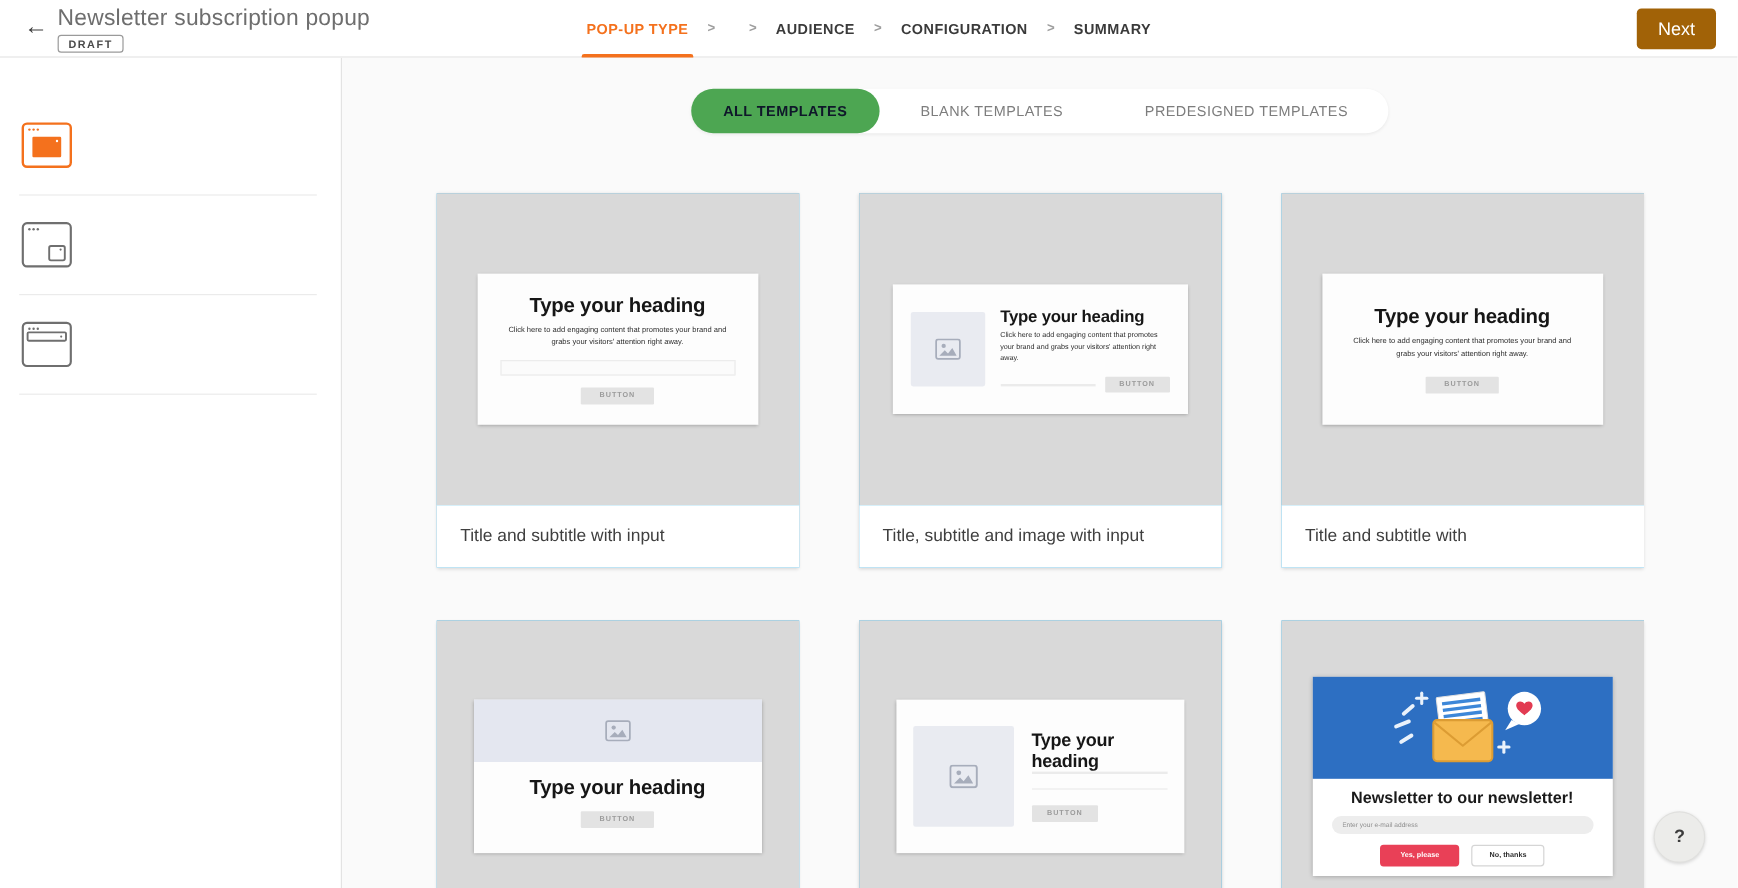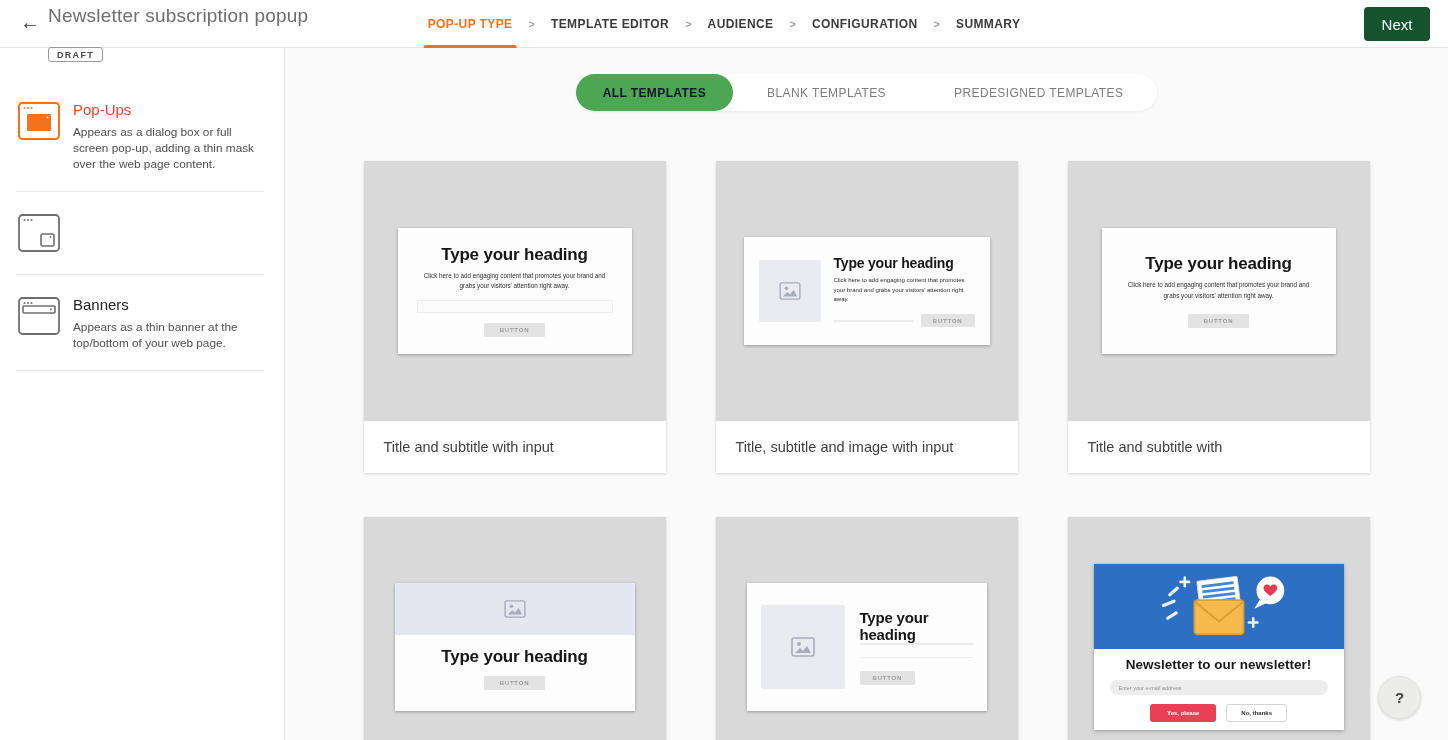--- a/index.html
+++ b/index.html
@@ -6,33 +6,33 @@
   html,body { width:1448px; height:740px; overflow:hidden; background:#fff;
               font-family:"Liberation Sans", sans-serif; }
 
   
   .header { position:relative; height:48px; background:#fff;
             border-bottom:1px solid #e4e4e4; display:flex; align-items:flex-start; z-index:5; }
   .back-btn { width:28px; margin:12px 0 0 16px; font-size:20px; color:#3c3c3c;
               background:none; border:none; cursor:pointer; line-height:1; }
   .title-block { display:flex; flex-direction:column; margin-left:4px; }
   .page-title { font-size:19px; color:#6e6e6e; margin-top:5px; letter-spacing:.2px; }
-  .draft-badge { align-self:flex-start; margin-top:20px; border:1.5px solid #9a9a9a;
+  .draft-badge { align-self:flex-start; margin-top:2px; border:1.5px solid #9a9a9a;
                  border-radius:3px; padding:2px 8px 1px; font-size:9px; font-weight:bold;
                  letter-spacing:1.3px; color:#4a4a4a; }
   .crumbs { position:absolute; left:50%; transform:translateX(-50%); height:48px;
             display:flex; align-items:center; }
   .crumb { position:relative; height:48px; display:flex; align-items:center;
            font-size:12px; font-weight:bold; letter-spacing:.4px; color:#3a3a3a;
            padding:0 2px; cursor:pointer; }
   .crumb.active { color:#F4711D; }
   .crumb.active::after { content:""; position:absolute; left:-2px; right:-2px; bottom:0;
                          height:3px; background:#F4711D; border-radius:2px 2px 0 0; }
   .crumb-sep { font-size:11px; color:#9e9e9e; margin:0 14px; font-weight:bold; }
-  .next-btn { margin:7px 18px 0 auto; width:66px; height:34px; background:#14532d;
+  .next-btn { margin:7px 18px 0 auto; width:66px; height:34px; background:#a16207;
               color:#fff; font-size:15px; border:none; border-radius:4px; cursor:pointer;
               font-family:"Liberation Sans", sans-serif; }
 
   
   .body-wrap { display:flex; height:692px; }
   .sidebar { width:285px; background:#fff; border-right:1px solid #e3e3e3; flex:none; }
   .main { flex:1; background:#FAFAFA; overflow:hidden; }
 
   
   .side-item { display:flex; padding:0 20px 0 16px; cursor:pointer; }
@@ -138,21 +138,20 @@
 <div class="header">
   <button class="back-btn">←</button>
   <div class="title-block">
     <div class="page-title">Newsletter subscription popup</div>
     <div class="draft-badge">DRAFT</div>
   </div>
 
   <div class="crumbs">
     <div class="crumb active">POP-UP TYPE</div>
     <span class="crumb-sep">&gt;</span>
-    <div class="crumb">TEMPLATE EDITOR</div>
     <span class="crumb-sep">&gt;</span>
     <div class="crumb">AUDIENCE</div>
     <span class="crumb-sep">&gt;</span>
     <div class="crumb">CONFIGURATION</div>
     <span class="crumb-sep">&gt;</span>
     <div class="crumb">SUMMARY</div>
   </div>
 
   <button class="next-btn">Next</button>
 </div>
@@ -165,24 +164,20 @@
       <span class="side-icon">
         <svg viewBox="0 0 46 46" width="46" height="46">
           <rect x="3" y="5" width="40" height="36" rx="3.5" fill="none" stroke="#F4711D" stroke-width="2"></rect>
           <circle cx="8.5" cy="10" r="1" fill="#F4711D"></circle>
             <circle cx="12" cy="10" r="1" fill="#F4711D"></circle>
             <circle cx="15.5" cy="10" r="1" fill="#F4711D"></circle>
           <rect x="11" y="16" width="24" height="17" rx="1" fill="#F4711D"></rect>
           <circle cx="31.5" cy="19.5" r="1" fill="#fff"></circle>
         </svg>
       </span>
-      <div>
-        <div class="side-title">Pop-Ups</div>
-        <div class="side-desc">Appears as a dialog box or full screen pop-up, adding a thin mask over the web page content.</div>
-      </div>
     </div>
     <div class="side-divider"></div>
 
     <div class="side-item">
       <span class="side-icon">
         <svg viewBox="0 0 46 46" width="46" height="46">
           <rect x="3" y="5" width="40" height="36" rx="3.5" fill="none" stroke="#6f6f6f" stroke-width="1.8"></rect>
           <circle cx="8.5" cy="10" r="1" fill="#6f6f6f"></circle>
             <circle cx="12" cy="10" r="1" fill="#6f6f6f"></circle>
             <circle cx="15.5" cy="10" r="1" fill="#6f6f6f"></circle>
@@ -197,24 +192,20 @@
       <span class="side-icon">
         <svg viewBox="0 0 46 46" width="46" height="46">
           <rect x="3" y="5" width="40" height="36" rx="3.5" fill="none" stroke="#6f6f6f" stroke-width="1.8"></rect>
           <circle cx="8.5" cy="10" r="1" fill="#6f6f6f"></circle>
             <circle cx="12" cy="10" r="1" fill="#6f6f6f"></circle>
             <circle cx="15.5" cy="10" r="1" fill="#6f6f6f"></circle>
           <rect x="7" y="13" width="32" height="7" rx="1" fill="none" stroke="#6f6f6f" stroke-width="1.6"></rect>
           <circle cx="35" cy="16.5" r=".9" fill="#6f6f6f"></circle>
         </svg>
       </span>
-      <div>
-        <div class="side-title">Banners</div>
-        <div class="side-desc">Appears as a thin banner at the top/bottom of your web page.</div>
-      </div>
     </div>
     <div class="side-divider"></div>
   </div>
 
   <div class="main">
 
     <div class="tabs">
       <div class="tab active">ALL TEMPLATES</div>
       <div class="tab">BLANK TEMPLATES</div>
       <div class="tab">PREDESIGNED TEMPLATES</div>

